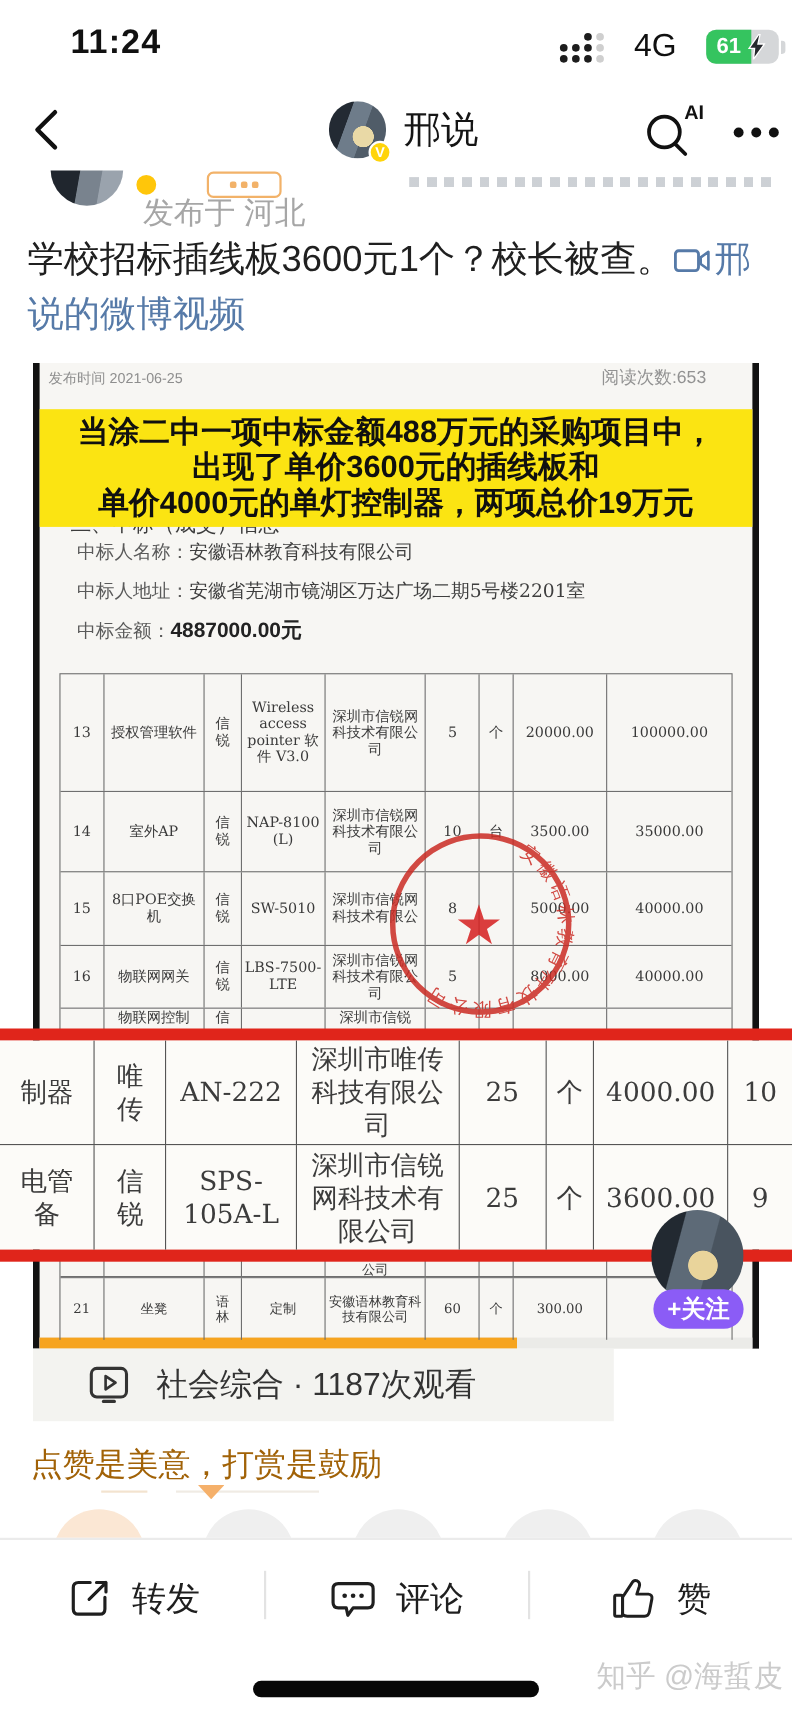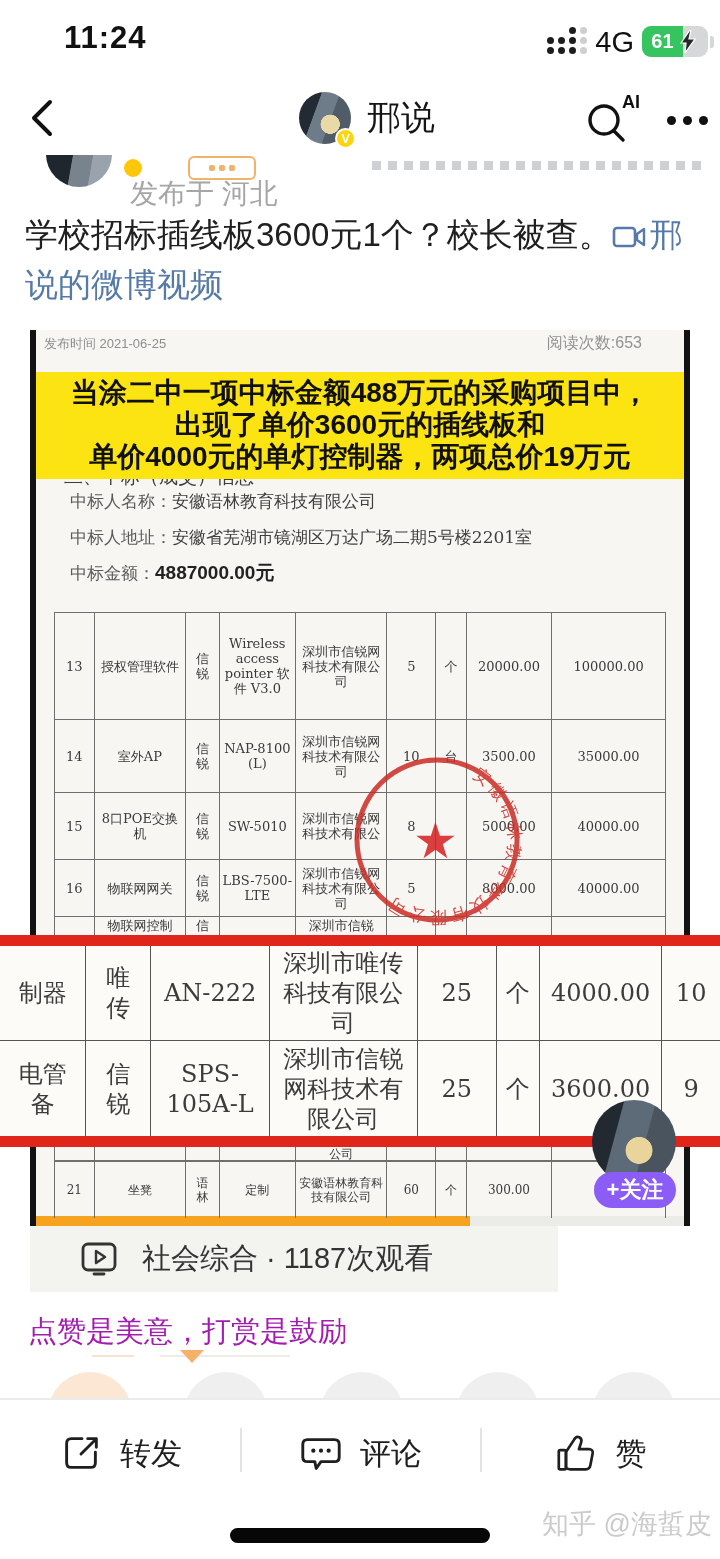--- a/index.html
+++ b/index.html
@@ -1,21 +1,21 @@
 <!DOCTYPE html>
 <html><head>
 <meta charset="utf-8">
 <style>
   html,body{margin:0;padding:0;background:#fff;}
   .screen{position:relative;width:720px;height:1559px;background:#fff;overflow:hidden;
           font-family:"Liberation Sans",sans-serif;color:#111;padding-left:14px;}
 
   
   .sb-time{position:absolute;left:64px;top:20px;font-size:31px;font-weight:700;letter-spacing:1px;}
-  .sb-right{position:absolute;right:26px;top:26px;display:flex;align-items:flex-start;gap:8px;}
+  .sb-right{position:absolute;right:26px;top:26px;display:flex;align-items:center;gap:27px;}
   .sig{display:flex;align-items:flex-end;gap:4px;height:28px;}
   .sig .col{display:flex;flex-direction:column;gap:3px;}
   .sig i{width:7px;height:7px;border-radius:50%;background:#1d1d1d;display:block;}
   .sig .lt i{background:#cfcfcf;}
   .sb-net{font-size:29px;font-weight:500;color:#101010;}
   .batt{position:relative;width:66px;height:31px;border-radius:9px;background:#d5d7d9;display:flex;align-items:stretch;}
   .batt-fill{width:62%;border-radius:9px 0 0 9px;background:#35c45f;color:#fff;font-size:20px;
              font-weight:700;display:flex;align-items:center;justify-content:center;}
   .batt-bolt{position:absolute;left:38px;top:4px;}
   .batt-cap{position:absolute;right:-6px;top:10px;width:4px;height:12px;border-radius:0 3px 3px 0;background:#d5d7d9;}
@@ -111,21 +111,21 @@
                        linear-gradient(105deg,#222931 0 30%,#5d6a77 31% 60%,#49545f 61%);}
   .f-pill{margin:-12px 0 0 2px;width:82px;height:36px;background:#8b5cf6;border-radius:18px;color:#fff;
           font-size:22px;font-weight:700;display:flex;align-items:center;justify-content:center;position:relative;}
 
   
   .vfoot{position:absolute;left:30px;top:1226px;width:528px;height:66px;background:#f3f3f0;
          display:flex;align-items:center;gap:22px;padding-left:50px;box-sizing:border-box;}
   .vfoot-text{font-size:29px;color:#333;}
 
   
-  .tip{position:absolute;left:28px;top:1312px;font-size:29px;color:#a21caf;}
+  .tip{position:absolute;left:28px;top:1312px;font-size:29px;color:#a16207;}
   .r-line1{position:absolute;left:92px;top:1355px;width:42px;height:2px;background:#f3e3cf;}
   .r-line2{position:absolute;left:160px;top:1355px;width:130px;height:2px;background:#f0ebe4;}
   .r-arrow{position:absolute;left:180px;top:1350px;width:24px;height:13px;background:#f5b06a;
            clip-path:polygon(0 0,100% 0,50% 100%);}
   .rewards{position:absolute;left:0;top:1368px;width:720px;height:30px;overflow:hidden;}
   .rewards i{position:absolute;top:4px;width:84px;height:84px;border-radius:50%;background:#efefef;display:block;}
   .rewards i.first{background:#fbe7d4;}
 
   
   .divider{position:absolute;left:0;top:1398px;width:720px;height:2px;background:#ebebeb;}

